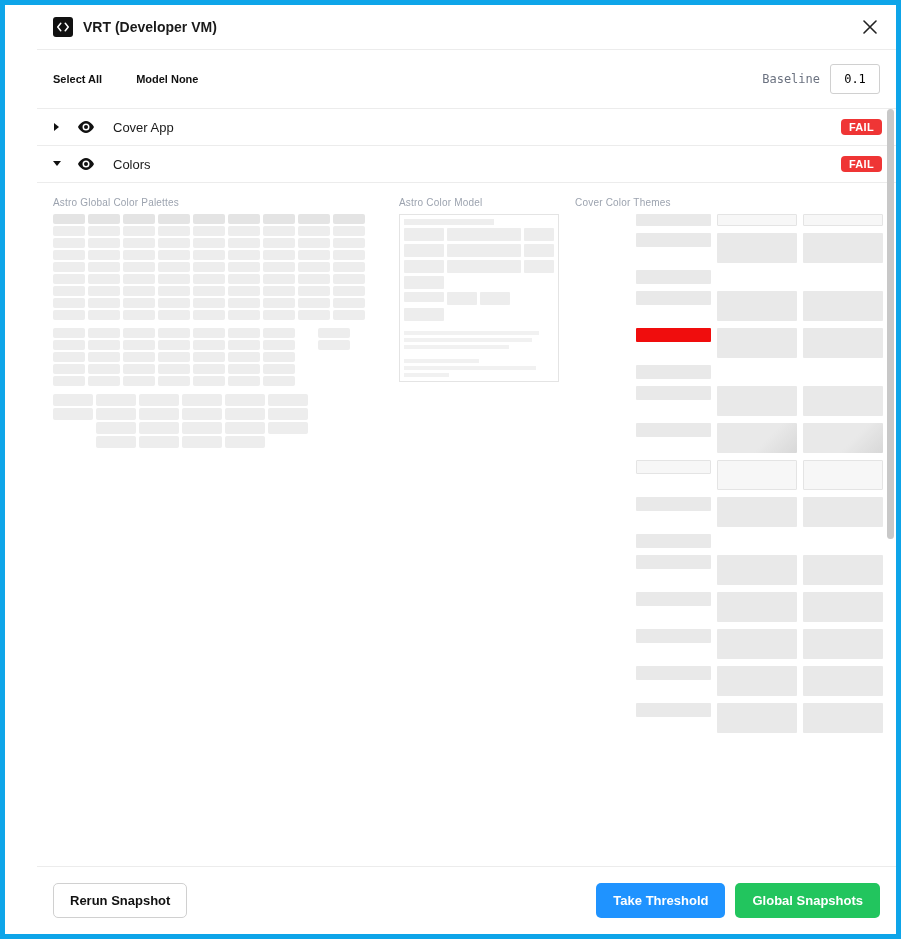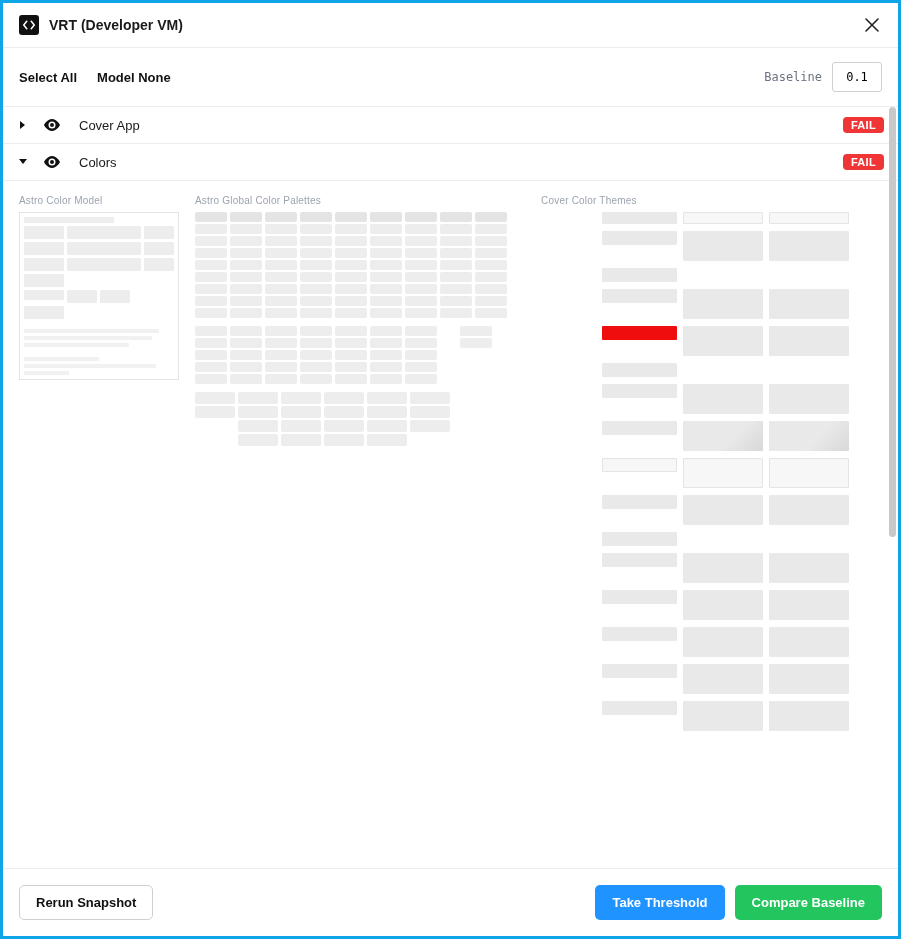--- a/index.html
+++ b/index.html
@@ -1,28 +1,28 @@
 <!DOCTYPE html>
 <html><head>
 <meta charset="utf-8">
 <style>
   * { box-sizing: border-box; margin: 0; padding: 0; }
   html, body { width: 901px; height: 939px; font-family: -apple-system, BlinkMacSystemFont, "Segoe UI", Helvetica, Arial, sans-serif; background: #fff; color: #1a1a1a; }
-  .app { width: 901px; height: 939px; border: 3px solid #0ea5e9; display: flex; flex-direction: column; position: relative; }
+  .app { width: 901px; height: 939px; border: 5px solid #0ea5e9; display: flex; flex-direction: column; position: relative; padding-left: 32px; }
   
   .header { display: flex; align-items: center; padding: 12px 16px; border-bottom: 1px solid #ececec; }
   .app-icon { width: 20px; height: 20px; background: #111; border-radius: 3px; display: flex; align-items: center; justify-content: center; margin-right: 10px; }
   .app-icon svg { width: 12px; height: 12px; }
   .title { font-size: 14px; font-weight: 700; }
   .header-spacer { flex: 1; }
   .close-btn { width: 20px; height: 20px; display: flex; align-items: center; justify-content: center; cursor: pointer; background: none; border: none; }
   .close-btn svg { width: 14px; height: 14px; }
   
   .controls { display: flex; align-items: center; padding: 14px 16px; border-bottom: 1px solid #ececec; }
-  .sel-btn { background: none; border: none; font-size: 13px; font-weight: 700; cursor: pointer; margin-right: 20px; color: #111; }
+  .sel-btn { background: none; border: none; font-size: 11px; font-weight: 700; cursor: pointer; margin-right: 34px; color: #111; }
   .controls-spacer { flex: 1; }
   .threshold-label { font-family: ui-monospace, SFMono-Regular, Menlo, Consolas, monospace; font-size: 12px; color: #6b7280; margin-right: 10px; }
   .threshold-input { width: 50px; height: 30px; border: 1px solid #d0d0d0; border-radius: 3px; font-family: ui-monospace, SFMono-Regular, Menlo, Consolas, monospace; font-size: 12px; text-align: center; }
   
   .list { flex: 1; overflow-y: auto; position: relative; }
   .scroll-track { position: absolute; right: 2px; top: 0; width: 7px; height: 430px; background: #c8c8c8; border-radius: 4px; }
   .row { display: flex; align-items: center; padding: 10px 14px; border-bottom: 1px solid #ececec; }
   .row .arrow { width: 12px; display: flex; justify-content: center; margin-right: 14px; cursor: pointer; }
   .row .eye { width: 18px; display: flex; justify-content: center; margin-right: 18px; cursor: pointer; }
   .row .name { font-size: 13px; font-weight: 400; }
@@ -124,20 +124,219 @@
             <circle cx="9" cy="6" r="2" fill="#111"></circle>
           </svg>
       </span>
       <span class="name">Colors</span>
       <div class="row-spacer"></div>
       <span class="badge fail">FAIL</span>
     </div>
 
     <div class="expanded">
 
+      <div class="panel panel-a">
+        <div class="panel-title">Astro Global Color Palettes</div>
+
+        <div class="grid" style="margin-bottom:8px;">
+
+          <div class="col">
+              <div class="cell hdr" style="width:32px;height:10px"></div>
+              <div class="cell" style="width:32px;height:10px"></div>
+              <div class="cell" style="width:32px;height:10px"></div>
+              <div class="cell" style="width:32px;height:10px"></div>
+              <div class="cell" style="width:32px;height:10px"></div>
+              <div class="cell" style="width:32px;height:10px"></div>
+              <div class="cell" style="width:32px;height:10px"></div>
+              <div class="cell" style="width:32px;height:10px"></div>
+              <div class="cell" style="width:32px;height:10px"></div>
+            </div>
+          <div class="col">
+              <div class="cell hdr" style="width:32px;height:10px"></div>
+              <div class="cell" style="width:32px;height:10px"></div>
+              <div class="cell" style="width:32px;height:10px"></div>
+              <div class="cell" style="width:32px;height:10px"></div>
+              <div class="cell" style="width:32px;height:10px"></div>
+              <div class="cell" style="width:32px;height:10px"></div>
+              <div class="cell" style="width:32px;height:10px"></div>
+              <div class="cell" style="width:32px;height:10px"></div>
+              <div class="cell" style="width:32px;height:10px"></div>
+            </div>
+          <div class="col">
+              <div class="cell hdr" style="width:32px;height:10px"></div>
+              <div class="cell" style="width:32px;height:10px"></div>
+              <div class="cell" style="width:32px;height:10px"></div>
+              <div class="cell" style="width:32px;height:10px"></div>
+              <div class="cell" style="width:32px;height:10px"></div>
+              <div class="cell" style="width:32px;height:10px"></div>
+              <div class="cell" style="width:32px;height:10px"></div>
+              <div class="cell" style="width:32px;height:10px"></div>
+              <div class="cell" style="width:32px;height:10px"></div>
+            </div>
+          <div class="col">
+              <div class="cell hdr" style="width:32px;height:10px"></div>
+              <div class="cell" style="width:32px;height:10px"></div>
+              <div class="cell" style="width:32px;height:10px"></div>
+              <div class="cell" style="width:32px;height:10px"></div>
+              <div class="cell" style="width:32px;height:10px"></div>
+              <div class="cell" style="width:32px;height:10px"></div>
+              <div class="cell" style="width:32px;height:10px"></div>
+              <div class="cell" style="width:32px;height:10px"></div>
+              <div class="cell" style="width:32px;height:10px"></div>
+            </div>
+          <div class="col">
+              <div class="cell hdr" style="width:32px;height:10px"></div>
+              <div class="cell" style="width:32px;height:10px"></div>
+              <div class="cell" style="width:32px;height:10px"></div>
+              <div class="cell" style="width:32px;height:10px"></div>
+              <div class="cell" style="width:32px;height:10px"></div>
+              <div class="cell" style="width:32px;height:10px"></div>
+              <div class="cell" style="width:32px;height:10px"></div>
+              <div class="cell" style="width:32px;height:10px"></div>
+              <div class="cell" style="width:32px;height:10px"></div>
+            </div>
+          <div class="col">
+              <div class="cell hdr" style="width:32px;height:10px"></div>
+              <div class="cell" style="width:32px;height:10px"></div>
+              <div class="cell" style="width:32px;height:10px"></div>
+              <div class="cell" style="width:32px;height:10px"></div>
+              <div class="cell" style="width:32px;height:10px"></div>
+              <div class="cell" style="width:32px;height:10px"></div>
+              <div class="cell" style="width:32px;height:10px"></div>
+              <div class="cell" style="width:32px;height:10px"></div>
+              <div class="cell" style="width:32px;height:10px"></div>
+            </div>
+          <div class="col">
+              <div class="cell hdr" style="width:32px;height:10px"></div>
+              <div class="cell" style="width:32px;height:10px"></div>
+              <div class="cell" style="width:32px;height:10px"></div>
+              <div class="cell" style="width:32px;height:10px"></div>
+              <div class="cell" style="width:32px;height:10px"></div>
+              <div class="cell" style="width:32px;height:10px"></div>
+              <div class="cell" style="width:32px;height:10px"></div>
+              <div class="cell" style="width:32px;height:10px"></div>
+              <div class="cell" style="width:32px;height:10px"></div>
+            </div>
+          <div class="col">
+              <div class="cell hdr" style="width:32px;height:10px"></div>
+              <div class="cell" style="width:32px;height:10px"></div>
+              <div class="cell" style="width:32px;height:10px"></div>
+              <div class="cell" style="width:32px;height:10px"></div>
+              <div class="cell" style="width:32px;height:10px"></div>
+              <div class="cell" style="width:32px;height:10px"></div>
+              <div class="cell" style="width:32px;height:10px"></div>
+              <div class="cell" style="width:32px;height:10px"></div>
+              <div class="cell" style="width:32px;height:10px"></div>
+            </div>
+          <div class="col">
+              <div class="cell hdr" style="width:32px;height:10px"></div>
+              <div class="cell" style="width:32px;height:10px"></div>
+              <div class="cell" style="width:32px;height:10px"></div>
+              <div class="cell" style="width:32px;height:10px"></div>
+              <div class="cell" style="width:32px;height:10px"></div>
+              <div class="cell" style="width:32px;height:10px"></div>
+              <div class="cell" style="width:32px;height:10px"></div>
+              <div class="cell" style="width:32px;height:10px"></div>
+              <div class="cell" style="width:32px;height:10px"></div>
+            </div>
+        </div>
+
+        <div class="grid" style="margin-bottom:8px;">
+          <div class="col">
+              <div class="cell" style="width:32px;height:10px"></div>
+              <div class="cell" style="width:32px;height:10px"></div>
+              <div class="cell" style="width:32px;height:10px"></div>
+              <div class="cell" style="width:32px;height:10px"></div>
+              <div class="cell" style="width:32px;height:10px"></div>
+            </div>
+          <div class="col">
+              <div class="cell" style="width:32px;height:10px"></div>
+              <div class="cell" style="width:32px;height:10px"></div>
+              <div class="cell" style="width:32px;height:10px"></div>
+              <div class="cell" style="width:32px;height:10px"></div>
+              <div class="cell" style="width:32px;height:10px"></div>
+            </div>
+          <div class="col">
+              <div class="cell" style="width:32px;height:10px"></div>
+              <div class="cell" style="width:32px;height:10px"></div>
+              <div class="cell" style="width:32px;height:10px"></div>
+              <div class="cell" style="width:32px;height:10px"></div>
+              <div class="cell" style="width:32px;height:10px"></div>
+            </div>
+          <div class="col">
+              <div class="cell" style="width:32px;height:10px"></div>
+              <div class="cell" style="width:32px;height:10px"></div>
+              <div class="cell" style="width:32px;height:10px"></div>
+              <div class="cell" style="width:32px;height:10px"></div>
+              <div class="cell" style="width:32px;height:10px"></div>
+            </div>
+          <div class="col">
+              <div class="cell" style="width:32px;height:10px"></div>
+              <div class="cell" style="width:32px;height:10px"></div>
+              <div class="cell" style="width:32px;height:10px"></div>
+              <div class="cell" style="width:32px;height:10px"></div>
+              <div class="cell" style="width:32px;height:10px"></div>
+            </div>
+          <div class="col">
+              <div class="cell" style="width:32px;height:10px"></div>
+              <div class="cell" style="width:32px;height:10px"></div>
+              <div class="cell" style="width:32px;height:10px"></div>
+              <div class="cell" style="width:32px;height:10px"></div>
+              <div class="cell" style="width:32px;height:10px"></div>
+            </div>
+          <div class="col">
+              <div class="cell" style="width:32px;height:10px"></div>
+              <div class="cell" style="width:32px;height:10px"></div>
+              <div class="cell" style="width:32px;height:10px"></div>
+              <div class="cell" style="width:32px;height:10px"></div>
+              <div class="cell" style="width:32px;height:10px"></div>
+            </div>
+          <div class="col" style="margin-left:20px">
+              <div class="cell" style="width:32px;height:10px"></div>
+              <div class="cell" style="width:32px;height:10px"></div>
+            </div>
+        </div>
+
+        <div class="grid">
+          <div class="col">
+              <div class="cell" style="width:40px;height:12px"></div>
+              <div class="cell" style="width:40px;height:12px"></div>
+            </div>
+          <div class="col">
+              <div class="cell" style="width:40px;height:12px"></div>
+              <div class="cell" style="width:40px;height:12px"></div>
+              <div class="cell" style="width:40px;height:12px"></div>
+              <div class="cell" style="width:40px;height:12px"></div>
+            </div>
+          <div class="col">
+              <div class="cell" style="width:40px;height:12px"></div>
+              <div class="cell" style="width:40px;height:12px"></div>
+              <div class="cell" style="width:40px;height:12px"></div>
+              <div class="cell" style="width:40px;height:12px"></div>
+            </div>
+          <div class="col">
+              <div class="cell" style="width:40px;height:12px"></div>
+              <div class="cell" style="width:40px;height:12px"></div>
+              <div class="cell" style="width:40px;height:12px"></div>
+              <div class="cell" style="width:40px;height:12px"></div>
+            </div>
+          <div class="col">
+              <div class="cell" style="width:40px;height:12px"></div>
+              <div class="cell" style="width:40px;height:12px"></div>
+              <div class="cell" style="width:40px;height:12px"></div>
+              <div class="cell" style="width:40px;height:12px"></div>
+            </div>
+          <div class="col">
+              <div class="cell" style="width:40px;height:12px"></div>
+              <div class="cell" style="width:40px;height:12px"></div>
+              <div class="cell" style="width:40px;height:12px"></div>
+            </div>
+        </div>
+      </div>
+
       <div class="panel panel-b">
         <div class="panel-title">Astro Color Model</div>
         <div class="panel-b-box">
           <div class="faint-text" style="height:6px;background:#eee;width:60%"></div>
           <div class="pb-row">
               <div class="pb-cell" style="width:40px"></div>
               <div class="pb-cell" style="flex:1"></div>
               <div class="pb-cell" style="width:30px"></div>
             </div>
           <div class="pb-row">
@@ -165,219 +364,20 @@
           <div style="height:4px;background:#f1f1f1;width:90%"></div>
           <div style="height:4px;background:#f1f1f1;width:85%"></div>
           <div style="height:4px;background:#f1f1f1;width:70%"></div>
           <div style="height:4px"></div>
           <div style="height:4px;background:#f1f1f1;width:50%"></div>
           <div style="height:4px;background:#f1f1f1;width:88%"></div>
           <div style="height:4px;background:#f1f1f1;width:30%"></div>
         </div>
       </div>
 
-      <div class="panel panel-a">
-        <div class="panel-title">Astro Global Color Palettes</div>
-
-        <div class="grid" style="margin-bottom:8px;">
-
-          <div class="col">
-              <div class="cell hdr" style="width:32px;height:10px"></div>
-              <div class="cell" style="width:32px;height:10px"></div>
-              <div class="cell" style="width:32px;height:10px"></div>
-              <div class="cell" style="width:32px;height:10px"></div>
-              <div class="cell" style="width:32px;height:10px"></div>
-              <div class="cell" style="width:32px;height:10px"></div>
-              <div class="cell" style="width:32px;height:10px"></div>
-              <div class="cell" style="width:32px;height:10px"></div>
-              <div class="cell" style="width:32px;height:10px"></div>
-            </div>
-          <div class="col">
-              <div class="cell hdr" style="width:32px;height:10px"></div>
-              <div class="cell" style="width:32px;height:10px"></div>
-              <div class="cell" style="width:32px;height:10px"></div>
-              <div class="cell" style="width:32px;height:10px"></div>
-              <div class="cell" style="width:32px;height:10px"></div>
-              <div class="cell" style="width:32px;height:10px"></div>
-              <div class="cell" style="width:32px;height:10px"></div>
-              <div class="cell" style="width:32px;height:10px"></div>
-              <div class="cell" style="width:32px;height:10px"></div>
-            </div>
-          <div class="col">
-              <div class="cell hdr" style="width:32px;height:10px"></div>
-              <div class="cell" style="width:32px;height:10px"></div>
-              <div class="cell" style="width:32px;height:10px"></div>
-              <div class="cell" style="width:32px;height:10px"></div>
-              <div class="cell" style="width:32px;height:10px"></div>
-              <div class="cell" style="width:32px;height:10px"></div>
-              <div class="cell" style="width:32px;height:10px"></div>
-              <div class="cell" style="width:32px;height:10px"></div>
-              <div class="cell" style="width:32px;height:10px"></div>
-            </div>
-          <div class="col">
-              <div class="cell hdr" style="width:32px;height:10px"></div>
-              <div class="cell" style="width:32px;height:10px"></div>
-              <div class="cell" style="width:32px;height:10px"></div>
-              <div class="cell" style="width:32px;height:10px"></div>
-              <div class="cell" style="width:32px;height:10px"></div>
-              <div class="cell" style="width:32px;height:10px"></div>
-              <div class="cell" style="width:32px;height:10px"></div>
-              <div class="cell" style="width:32px;height:10px"></div>
-              <div class="cell" style="width:32px;height:10px"></div>
-            </div>
-          <div class="col">
-              <div class="cell hdr" style="width:32px;height:10px"></div>
-              <div class="cell" style="width:32px;height:10px"></div>
-              <div class="cell" style="width:32px;height:10px"></div>
-              <div class="cell" style="width:32px;height:10px"></div>
-              <div class="cell" style="width:32px;height:10px"></div>
-              <div class="cell" style="width:32px;height:10px"></div>
-              <div class="cell" style="width:32px;height:10px"></div>
-              <div class="cell" style="width:32px;height:10px"></div>
-              <div class="cell" style="width:32px;height:10px"></div>
-            </div>
-          <div class="col">
-              <div class="cell hdr" style="width:32px;height:10px"></div>
-              <div class="cell" style="width:32px;height:10px"></div>
-              <div class="cell" style="width:32px;height:10px"></div>
-              <div class="cell" style="width:32px;height:10px"></div>
-              <div class="cell" style="width:32px;height:10px"></div>
-              <div class="cell" style="width:32px;height:10px"></div>
-              <div class="cell" style="width:32px;height:10px"></div>
-              <div class="cell" style="width:32px;height:10px"></div>
-              <div class="cell" style="width:32px;height:10px"></div>
-            </div>
-          <div class="col">
-              <div class="cell hdr" style="width:32px;height:10px"></div>
-              <div class="cell" style="width:32px;height:10px"></div>
-              <div class="cell" style="width:32px;height:10px"></div>
-              <div class="cell" style="width:32px;height:10px"></div>
-              <div class="cell" style="width:32px;height:10px"></div>
-              <div class="cell" style="width:32px;height:10px"></div>
-              <div class="cell" style="width:32px;height:10px"></div>
-              <div class="cell" style="width:32px;height:10px"></div>
-              <div class="cell" style="width:32px;height:10px"></div>
-            </div>
-          <div class="col">
-              <div class="cell hdr" style="width:32px;height:10px"></div>
-              <div class="cell" style="width:32px;height:10px"></div>
-              <div class="cell" style="width:32px;height:10px"></div>
-              <div class="cell" style="width:32px;height:10px"></div>
-              <div class="cell" style="width:32px;height:10px"></div>
-              <div class="cell" style="width:32px;height:10px"></div>
-              <div class="cell" style="width:32px;height:10px"></div>
-              <div class="cell" style="width:32px;height:10px"></div>
-              <div class="cell" style="width:32px;height:10px"></div>
-            </div>
-          <div class="col">
-              <div class="cell hdr" style="width:32px;height:10px"></div>
-              <div class="cell" style="width:32px;height:10px"></div>
-              <div class="cell" style="width:32px;height:10px"></div>
-              <div class="cell" style="width:32px;height:10px"></div>
-              <div class="cell" style="width:32px;height:10px"></div>
-              <div class="cell" style="width:32px;height:10px"></div>
-              <div class="cell" style="width:32px;height:10px"></div>
-              <div class="cell" style="width:32px;height:10px"></div>
-              <div class="cell" style="width:32px;height:10px"></div>
-            </div>
-        </div>
-
-        <div class="grid" style="margin-bottom:8px;">
-          <div class="col">
-              <div class="cell" style="width:32px;height:10px"></div>
-              <div class="cell" style="width:32px;height:10px"></div>
-              <div class="cell" style="width:32px;height:10px"></div>
-              <div class="cell" style="width:32px;height:10px"></div>
-              <div class="cell" style="width:32px;height:10px"></div>
-            </div>
-          <div class="col">
-              <div class="cell" style="width:32px;height:10px"></div>
-              <div class="cell" style="width:32px;height:10px"></div>
-              <div class="cell" style="width:32px;height:10px"></div>
-              <div class="cell" style="width:32px;height:10px"></div>
-              <div class="cell" style="width:32px;height:10px"></div>
-            </div>
-          <div class="col">
-              <div class="cell" style="width:32px;height:10px"></div>
-              <div class="cell" style="width:32px;height:10px"></div>
-              <div class="cell" style="width:32px;height:10px"></div>
-              <div class="cell" style="width:32px;height:10px"></div>
-              <div class="cell" style="width:32px;height:10px"></div>
-            </div>
-          <div class="col">
-              <div class="cell" style="width:32px;height:10px"></div>
-              <div class="cell" style="width:32px;height:10px"></div>
-              <div class="cell" style="width:32px;height:10px"></div>
-              <div class="cell" style="width:32px;height:10px"></div>
-              <div class="cell" style="width:32px;height:10px"></div>
-            </div>
-          <div class="col">
-              <div class="cell" style="width:32px;height:10px"></div>
-              <div class="cell" style="width:32px;height:10px"></div>
-              <div class="cell" style="width:32px;height:10px"></div>
-              <div class="cell" style="width:32px;height:10px"></div>
-              <div class="cell" style="width:32px;height:10px"></div>
-            </div>
-          <div class="col">
-              <div class="cell" style="width:32px;height:10px"></div>
-              <div class="cell" style="width:32px;height:10px"></div>
-              <div class="cell" style="width:32px;height:10px"></div>
-              <div class="cell" style="width:32px;height:10px"></div>
-              <div class="cell" style="width:32px;height:10px"></div>
-            </div>
-          <div class="col">
-              <div class="cell" style="width:32px;height:10px"></div>
-              <div class="cell" style="width:32px;height:10px"></div>
-              <div class="cell" style="width:32px;height:10px"></div>
-              <div class="cell" style="width:32px;height:10px"></div>
-              <div class="cell" style="width:32px;height:10px"></div>
-            </div>
-          <div class="col" style="margin-left:20px">
-              <div class="cell" style="width:32px;height:10px"></div>
-              <div class="cell" style="width:32px;height:10px"></div>
-            </div>
-        </div>
-
-        <div class="grid">
-          <div class="col">
-              <div class="cell" style="width:40px;height:12px"></div>
-              <div class="cell" style="width:40px;height:12px"></div>
-            </div>
-          <div class="col">
-              <div class="cell" style="width:40px;height:12px"></div>
-              <div class="cell" style="width:40px;height:12px"></div>
-              <div class="cell" style="width:40px;height:12px"></div>
-              <div class="cell" style="width:40px;height:12px"></div>
-            </div>
-          <div class="col">
-              <div class="cell" style="width:40px;height:12px"></div>
-              <div class="cell" style="width:40px;height:12px"></div>
-              <div class="cell" style="width:40px;height:12px"></div>
-              <div class="cell" style="width:40px;height:12px"></div>
-            </div>
-          <div class="col">
-              <div class="cell" style="width:40px;height:12px"></div>
-              <div class="cell" style="width:40px;height:12px"></div>
-              <div class="cell" style="width:40px;height:12px"></div>
-              <div class="cell" style="width:40px;height:12px"></div>
-            </div>
-          <div class="col">
-              <div class="cell" style="width:40px;height:12px"></div>
-              <div class="cell" style="width:40px;height:12px"></div>
-              <div class="cell" style="width:40px;height:12px"></div>
-              <div class="cell" style="width:40px;height:12px"></div>
-            </div>
-          <div class="col">
-              <div class="cell" style="width:40px;height:12px"></div>
-              <div class="cell" style="width:40px;height:12px"></div>
-              <div class="cell" style="width:40px;height:12px"></div>
-            </div>
-        </div>
-      </div>
-
       <div class="panel panel-c">
         <div class="panel-title">Cover Color Themes</div>
         <div class="themes-grid">
           <div class="theme-row">
               <div class="theme-label"></div>
               <div class="theme-block first">
                 <div class="tb-inner half"></div>
               </div>
               <div class="theme-block">
                 <div class="tb-inner half" style="background:#f7f7f7;border:1px solid #e4e4e4"></div>
@@ -551,16 +551,16 @@
         </div>
       </div>
 
     </div>
   </div>
 
   <div class="footer">
     <button class="btn outline">Rerun Snapshot</button>
     <div class="footer-spacer"></div>
     <button class="btn primary">Take Threshold</button>
-    <button class="btn success">Compare Baseline</button>
+    <button class="btn success">Global Snapshots</button>
   </div>
 
 </div>
 
 </body></html>

